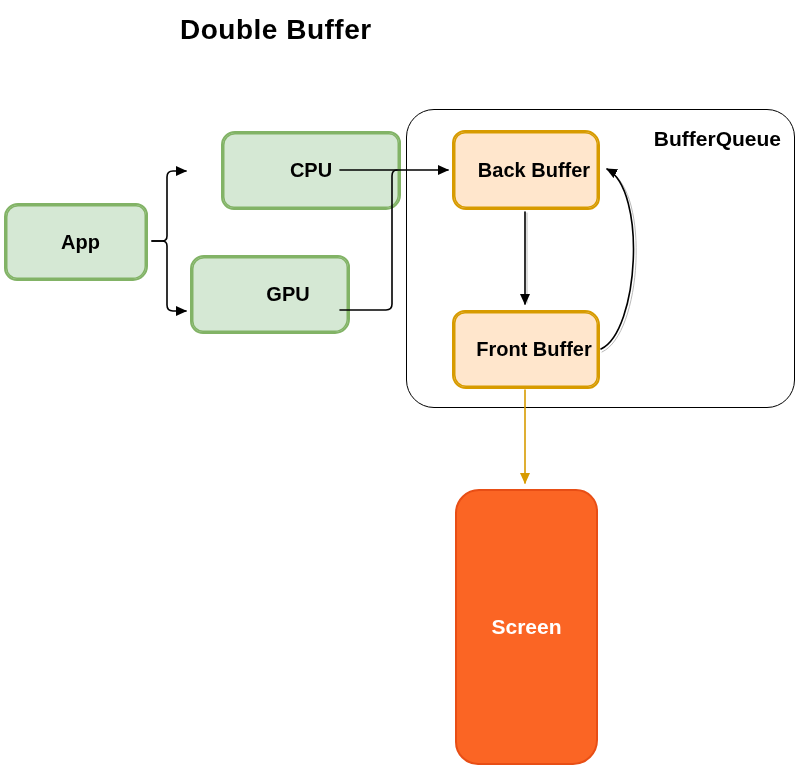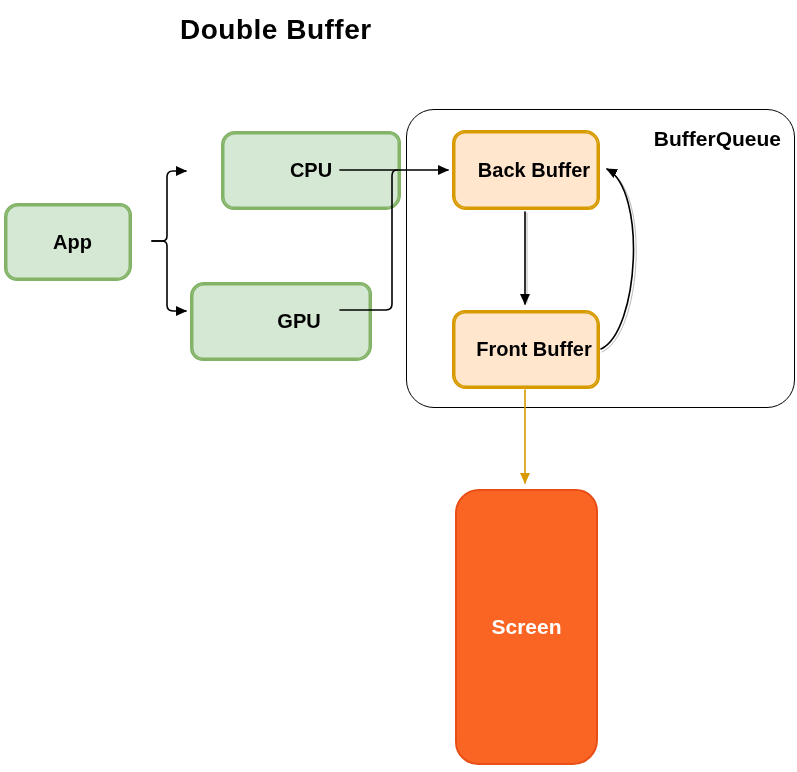--- a/index.html
+++ b/index.html
@@ -30,23 +30,23 @@
     border-radius:14px 12px 15px 13px;
     box-shadow:inset 0 0 0 1.5px var(--node-green-border,#82B366);
   }
   .peach{
     background:var(--node-peach-fill,#FFE6CC);
     border:2.5px solid var(--node-peach-border,#D79B00);
     border-radius:13px 15px 12px 14px;
     box-shadow:inset 0 0 0 1.5px var(--node-peach-border,#D79B00);
     padding-left:16px;
   }
-  .node-app   {left:4px;   top:203px; width:128px; height:78px;padding-left:9px;}
+  .node-app   {left:4px;   top:203px; width:144px; height:78px;padding-left:9px;}
   .node-cpu   {left:190px; top:131px; width:180px; height:79px;margin-left:31px;}
-  .node-gpu   {left:190px; top:282px; width:182px; height:79px;padding-left:36px;}
+  .node-gpu   {left:190px; top:255px; width:160px; height:79px;padding-left:36px;}
   .node-back  {left:452px; top:130px; width:148px; height:80px;}
   .node-front {left:452px; top:310px; width:148px; height:79px;}
   .group-bufferqueue{
     position:absolute; left:406px; top:109px; width:389px; height:299px;
     border:1.6px solid #000; border-radius:28px; box-sizing:border-box;
     background:transparent;
   }
   .group-label{
     position:absolute; top:17px; right:13px;
     font-size:21px; font-weight:700; color:var(--text,#000);

